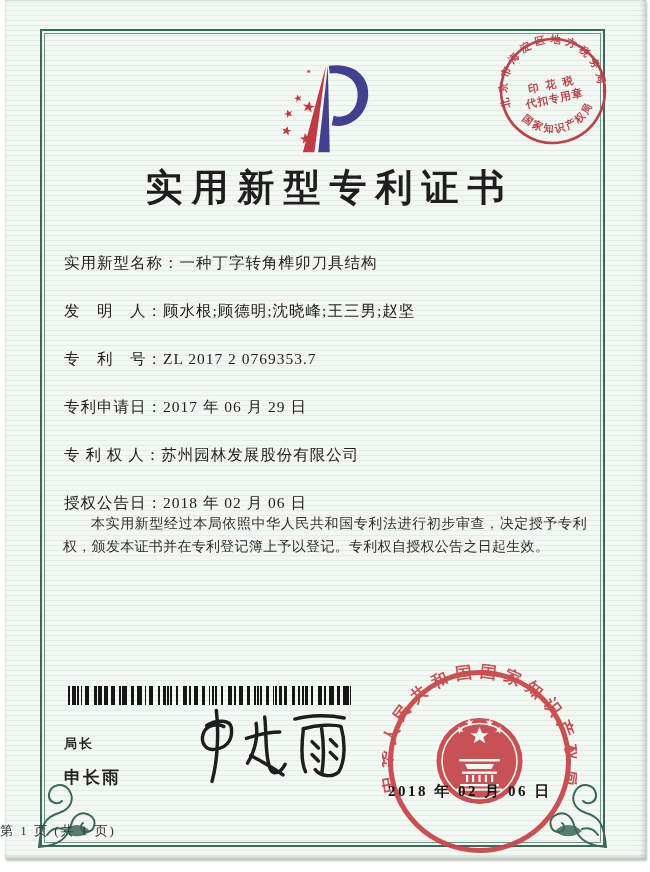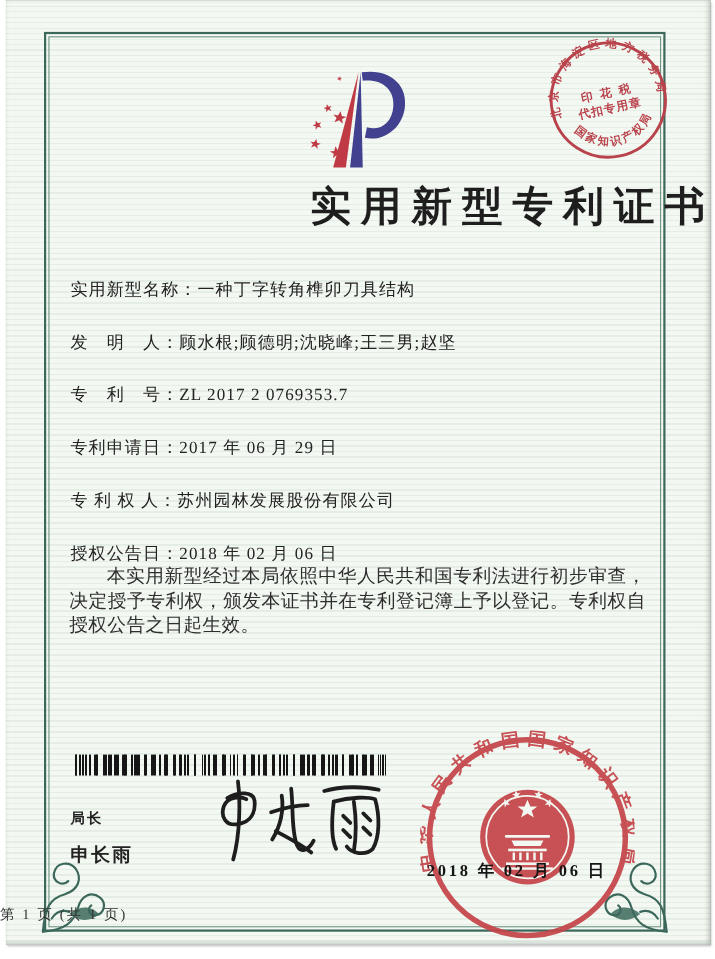--- a/index.html
+++ b/index.html
@@ -16,31 +16,31 @@
   .frame{position:absolute;left:40px;top:29px;width:561px;height:814px;
     border:2px solid #3c685c;}
   .frame::before{content:"";position:absolute;inset:2px;border:1px solid #6d9484;}
   .corner{position:absolute;width:78px;height:80px;}
   .corner.bl{left:-9px;bottom:-8px;}
   .corner.br{right:-9px;bottom:-8px;transform:scaleX(-1);}
   
   .cert-no{position:absolute;left:62px;top:78px;font-size:15px;letter-spacing:2px;color:#3a3a3a;}
   .logo{position:absolute;left:276px;top:60px;width:96px;height:96px;}
   .stamp-top{position:absolute;left:495px;top:33px;width:116px;height:116px;transform:rotate(-12deg);}
-  .title{position:absolute;left:0;right:0;top:163px;margin:0;text-align:right;
+  .title{position:absolute;left:0;right:0;top:163px;margin:0;text-align:center;
     font-size:37px;font-weight:700;letter-spacing:9px;padding-left:9px;color:#1e1e1e;}
   
   .fields{position:absolute;left:64px;top:253px;right:56px;}
   .field-row{height:20px;margin-bottom:28px;font-size:15.5px;color:#222;
     letter-spacing:1px;white-space:nowrap;}
   .field-row .lbl{color:#222;}
   .field-row .val{color:#222;}
   
   .paragraphs{position:absolute;left:63px;top:513px;width:524px;}
-  .paragraphs p{margin:0;text-indent:2em;font-size:17px;line-height:22.5px;
+  .paragraphs p{margin:0;text-indent:2em;font-size:14px;line-height:22.5px;
     letter-spacing:.3px;color:#2e2e2e;text-align:justify;}
   
   .barcode{position:absolute;left:68px;top:686px;width:287px;height:19px;
     background-image:
       repeating-linear-gradient(90deg,#161616 0 1.6px,transparent 1.6px 6.4px),
       repeating-linear-gradient(90deg,#161616 0 2px,transparent 2px 9px),
       repeating-linear-gradient(90deg,transparent 0 4px,#161616 4px 5.6px,transparent 5.6px 13px);}
   
   .sig-title{position:absolute;left:64px;top:735px;font-size:13px;font-weight:700;
     font-family:"Liberation Sans","DejaVu Sans",sans-serif;color:#222;letter-spacing:2px;}

